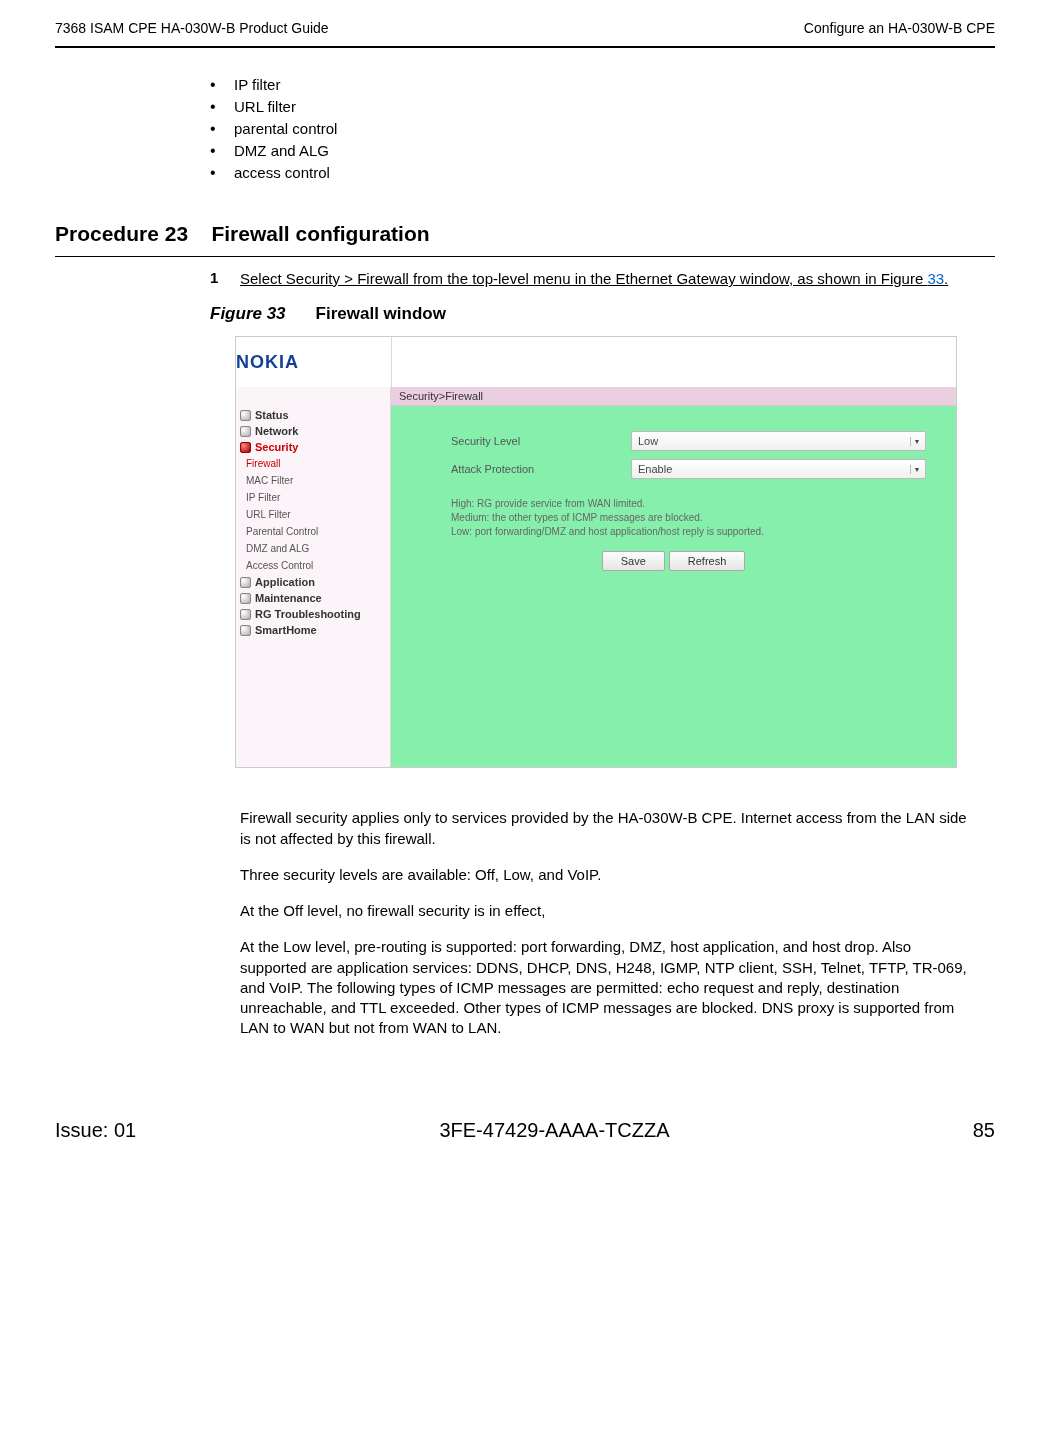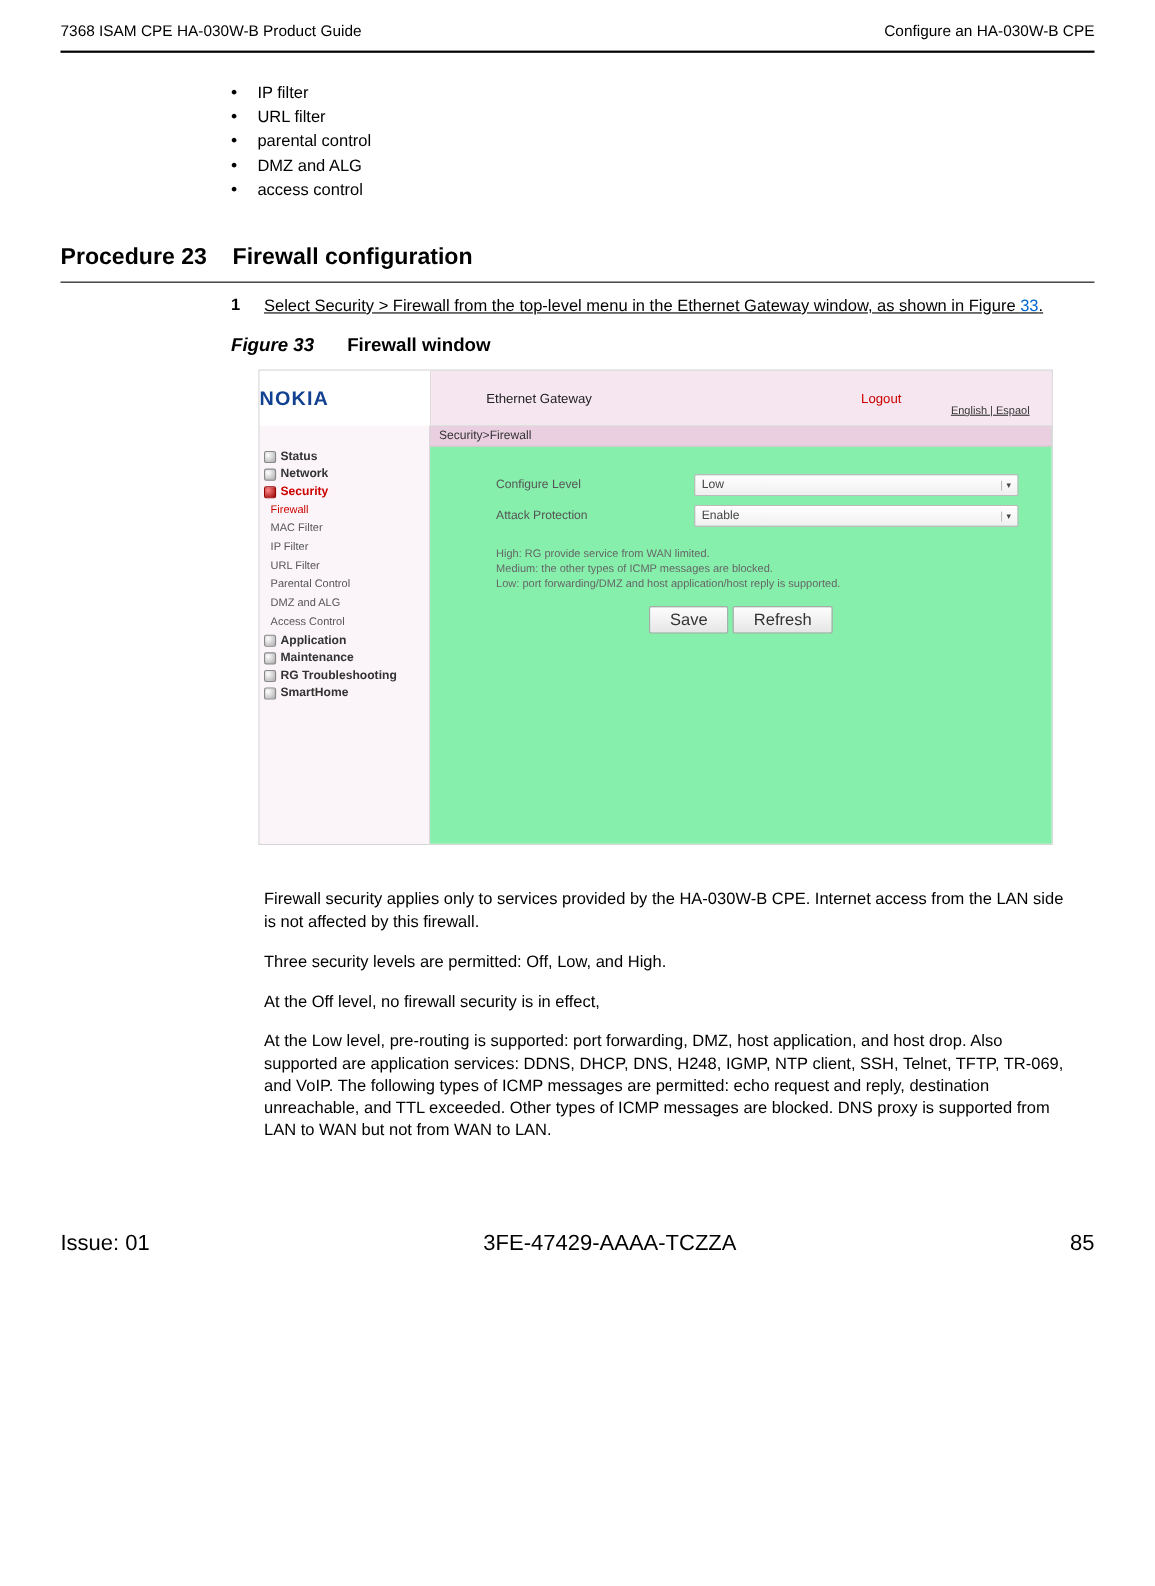--- a/index.html
+++ b/index.html
@@ -217,21 +217,21 @@
   }
   .btn-row {
     display: flex;
     justify-content: center;
     gap: 4px;
     margin-top: 12px;
   }
   .btn {
     border: 1px solid #aaa;
     background: linear-gradient(#fdfdfd,#e6e6e6);
-    font-size: 15px;
+    font-size: 11px;
     padding: 3px 18px;
     border-radius: 2px;
     color: #333;
   }
 
   .body-text {
     margin-left: 185px;
     margin-right: 20px;
     line-height: 1.35;
     margin-top: 16px;
@@ -289,25 +289,20 @@
   </div>
 
   <div class="figure-title">
     <span class="fig">Figure 33</span><span>Firewall window</span>
   </div>
 
   <div class="screenshot">
     <div class="ss-top">
       <div class="ss-logo-cell">
         <span class="ss-logo">NOKIA</span>
-      </div>
-      <div class="ss-top-right">
-        <span class="ss-title">Ethernet Gateway</span>
-        <span class="ss-logout">Logout</span>
-        <span class="ss-lang">English | Espaol</span>
       </div>
     </div>
     <div class="ss-body">
       <div class="ss-sidebar">
         <div class="side-item">
             <span class="bullet-icon"></span>
             <span>Status</span>
           </div>
         <div class="side-item">
             <span class="bullet-icon"></span>
@@ -338,21 +333,21 @@
           </div>
         <div class="side-item">
             <span class="bullet-icon"></span>
             <span>SmartHome</span>
           </div>
       </div>
       <div class="ss-main">
         <div class="breadcrumb">Security&gt;Firewall</div>
         <div class="form-area">
           <div class="form-row">
-            <div class="form-label">Configure Level</div>
+            <div class="form-label">Security Level</div>
             <div class="form-select">
               <span>Low</span>
               <span class="dd-arrow">▾</span>
             </div>
           </div>
           <div class="form-row">
             <div class="form-label">Attack Protection</div>
             <div class="form-select">
               <span>Enable</span>
               <span class="dd-arrow">▾</span>
@@ -366,21 +361,21 @@
         </div>
         <div class="btn-row">
           <div class="btn">Save</div>
           <div class="btn">Refresh</div>
         </div>
       </div>
     </div>
   </div>
 
   <div class="body-text" style="margin-top:40px;">Firewall security applies only to services provided by the HA-030W-B CPE. Internet access from the LAN side is not affected by this firewall.</div>
-  <div class="body-text">Three security levels are permitted: Off, Low, and High.</div>
+  <div class="body-text">Three security levels are available: Off, Low, and VoIP.</div>
   <div class="body-text">At the Off level, no firewall security is in effect,</div>
   <div class="body-text">At the Low level, pre-routing is supported: port forwarding, DMZ, host application, and host drop. Also supported are application services: DDNS, DHCP, DNS, H248, IGMP, NTP client, SSH, Telnet, TFTP, TR-069, and VoIP. The following types of ICMP messages are permitted: echo request and reply, destination unreachable, and TTL exceeded. Other types of ICMP messages are blocked. DNS proxy is supported from LAN to WAN but not from WAN to LAN.</div>
 
   <div class="footer">
     <span>Issue: 01</span>
     <span>3FE-47429-AAAA-TCZZA</span>
     <span>85</span>
   </div>
 </div>
 

